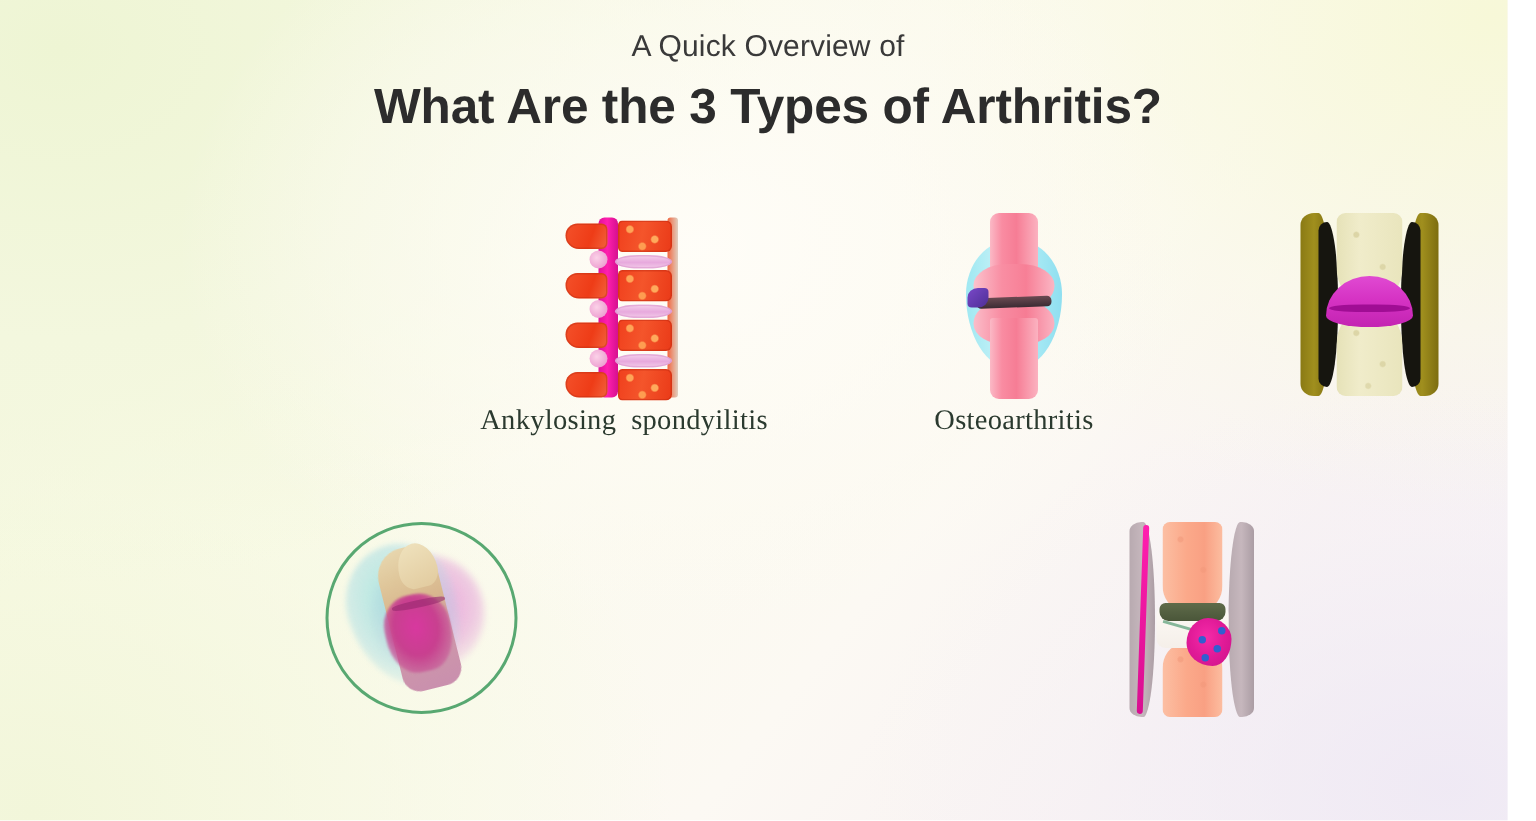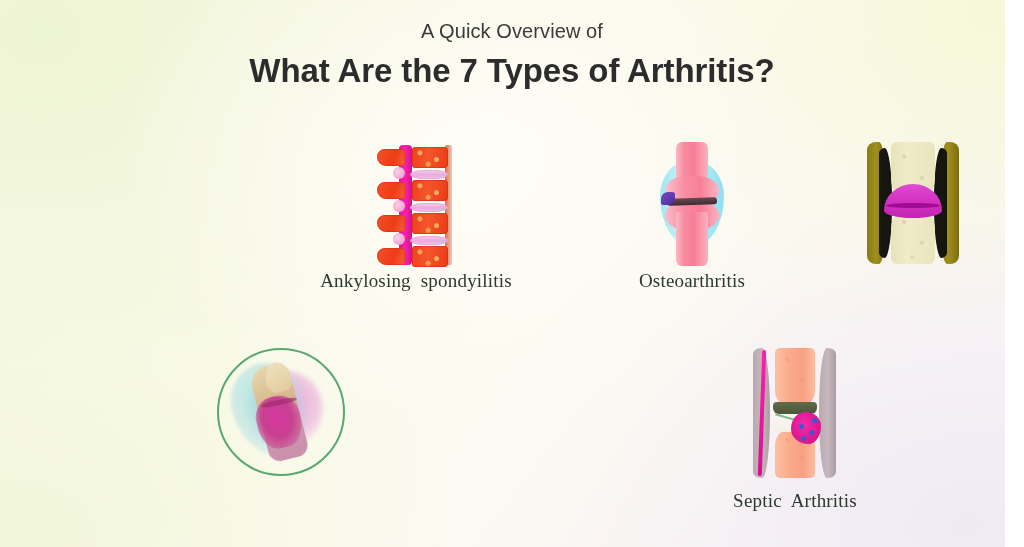--- a/index.html
+++ b/index.html
@@ -147,21 +147,21 @@
     box-shadow: inset 0 0 0 1px rgba(185,45,18,0.4);
   }
   .facet {
     position: absolute; left: 16px; width: 12px; height: 12px;
     background: radial-gradient(circle at 40% 40%, #fbd2e8, #e88fc9);
     border-radius: 50%;
   }
   .as .caption { top: 125px; }
 
   
-  .oa { left: 616px; top: 142px; width: 152px; }
+  .oa { left: 600px; top: 142px; width: 152px; }
   .oa .art { width: 80px; height: 124px; }
   .oa-cart-outline {
     position: absolute; left: 8px; top: 18px; width: 64px; height: 86px;
     background: linear-gradient(90deg,#9fe8f2 0%, #bff0f6 30%, #a9eaf4 70%, #8fdff0 100%);
     border-radius: 48% 48% 48% 48% / 42% 42% 58% 58%;
   }
   .oa-shaft-t, .oa-shaft-b {
     position: absolute; left: 24px; width: 32px;
     background: linear-gradient(90deg,#fbb9c6 0%, #f98ca2 25%, #f67d95 55%, #fbb2c0 100%);
   }
@@ -364,21 +364,21 @@
   }
   .sp .caption { top: 142px; }
 </style>
 </head>
 <body>
 
 <div id="infographic">
 
   <div class="head-wrap">
     <div class="eyebrow">A Quick Overview of</div>
-    <div class="headline">What Are the 7 Types of Arthritis?</div>
+    <div class="headline">What Are the 3 Types of Arthritis?</div>
   </div>
 
 
   <div class="item as">
     <div class="art">
       <div class="as-canal"></div>
       <div class="as-right-edge"></div>
 
       <div class="vert" style="top:2px"></div>
       <div class="disc" style="top:25px"></div>
@@ -447,16 +447,15 @@
       <div class="sp-bone-b"></div>
       <div class="sp-space"></div>
       <div class="sp-cart"></div>
       <div class="sp-strand"></div>
       <div class="sp-pus"></div>
       <div class="sp-dot" style="left:50px; top:76px;"></div>
       <div class="sp-dot" style="left:60px; top:82px;"></div>
       <div class="sp-dot" style="left:52px; top:88px;"></div>
       <div class="sp-dot" style="left:63px; top:70px;"></div>
     </div>
-    <div class="caption">Septic Arthritis</div>
   </div>
 
 </div>
 
 </body></html>

